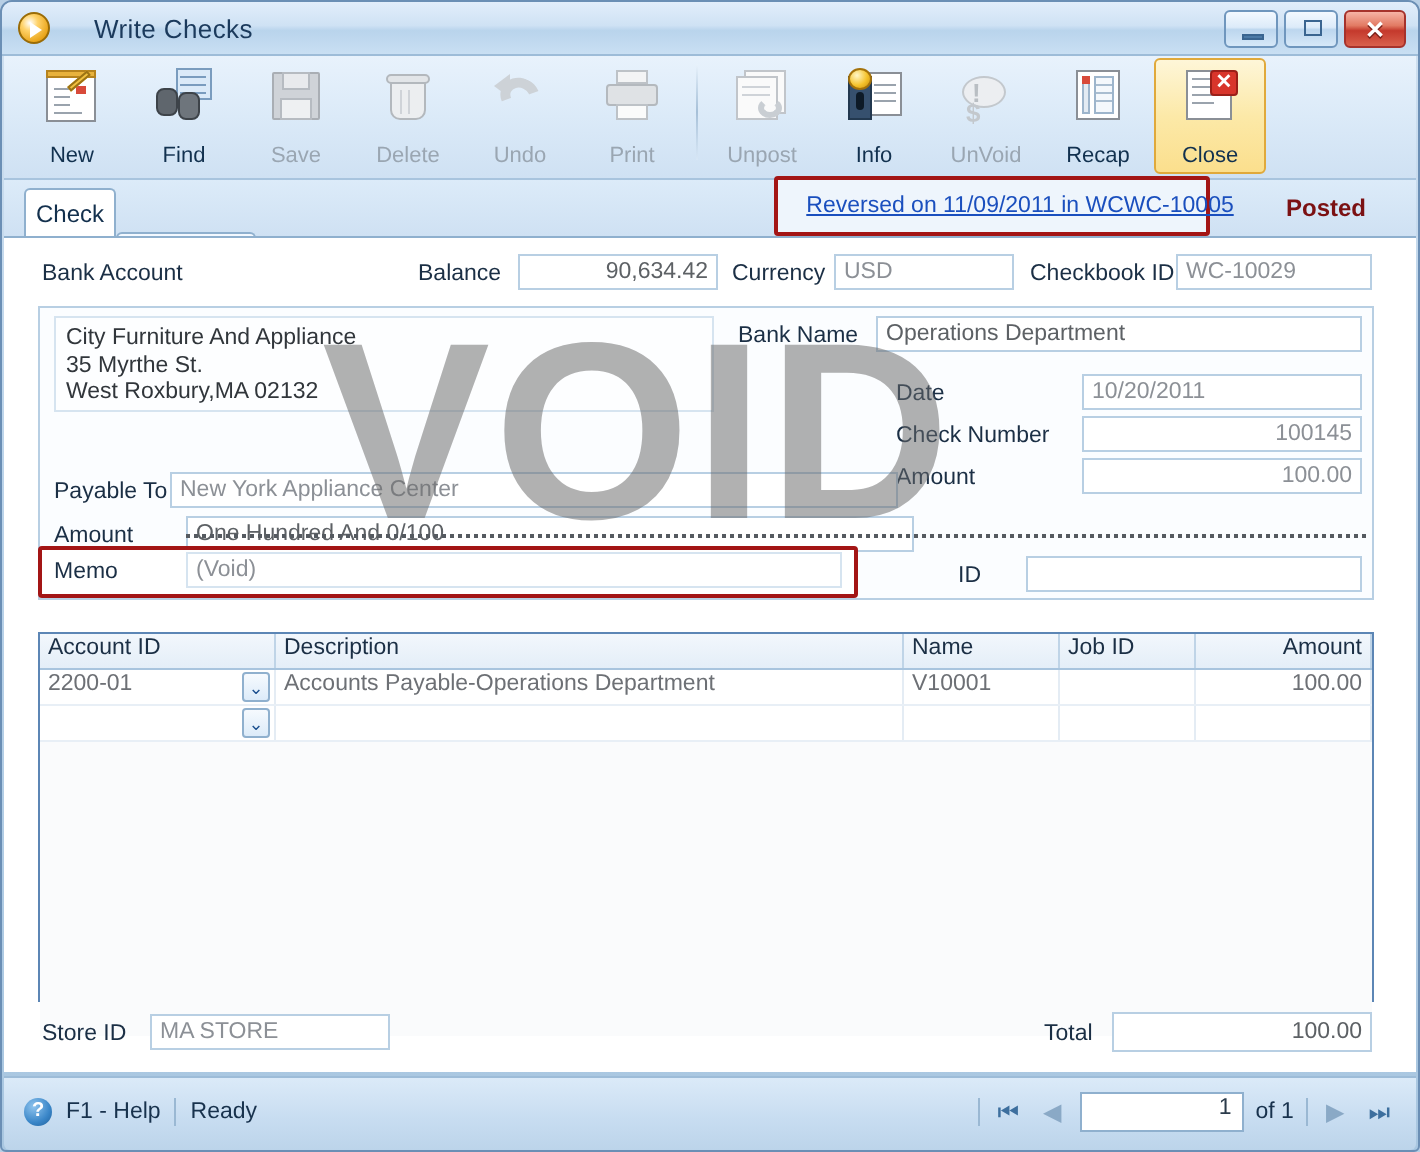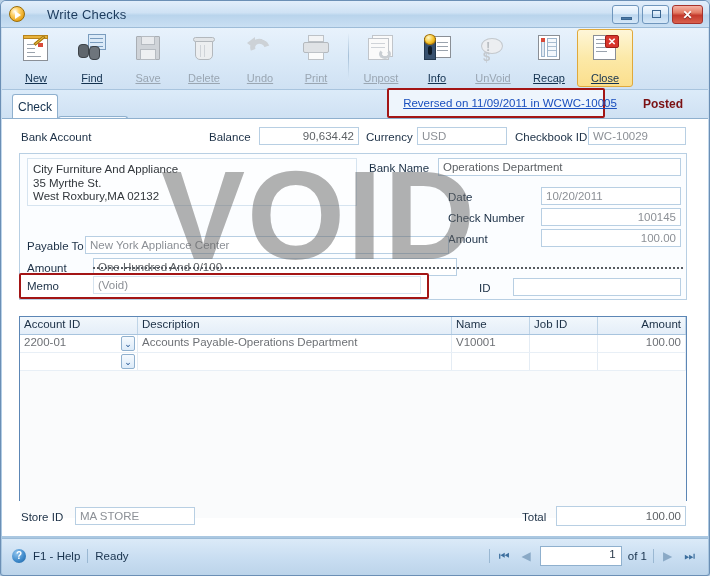--- a/index.html
+++ b/index.html
@@ -75,21 +75,21 @@
     width: 56px; height: 58px; margin-top: 1px;
     display:flex; flex-direction:column; align-items:center; justify-content:flex-start;
     padding-top: 3px;
     border: 1px solid transparent; border-radius: 3px;
     position: relative;
   }
   .tbtn.active {
     background: linear-gradient(to bottom, #fef6d8 0%, #fce9a8 50%, #fbdf8d 100%);
     border: 1px solid #e0a93b;
   }
-  .tlabel { font-size: 11px; color: #12314f; margin-top: 9px; text-decoration: underline; }
+  .tlabel { font-size: 11px; color: #12314f; margin-top: 9px; }
   .tbtn.disabled .tlabel { color: #9aa6b2; }
   .ticon { width: 32px; height: 30px; position: relative; }
   .tsep { width:1px; height:48px; margin: 4px 4px 0 4px; background: linear-gradient(to bottom, rgba(255,255,255,.1), #a6c0d8, rgba(255,255,255,.1)); }
 
   
   .pg { position:absolute; background:#ffffff; border:1px solid #8a8f96; }
   .ln { position:absolute; height:1px; background:#9aa3ad; }
   .disabled .pg { border-color:#c1c5ca; background:#fafafa; }
   .disabled .ln { background:#cfd3d8; }
 

